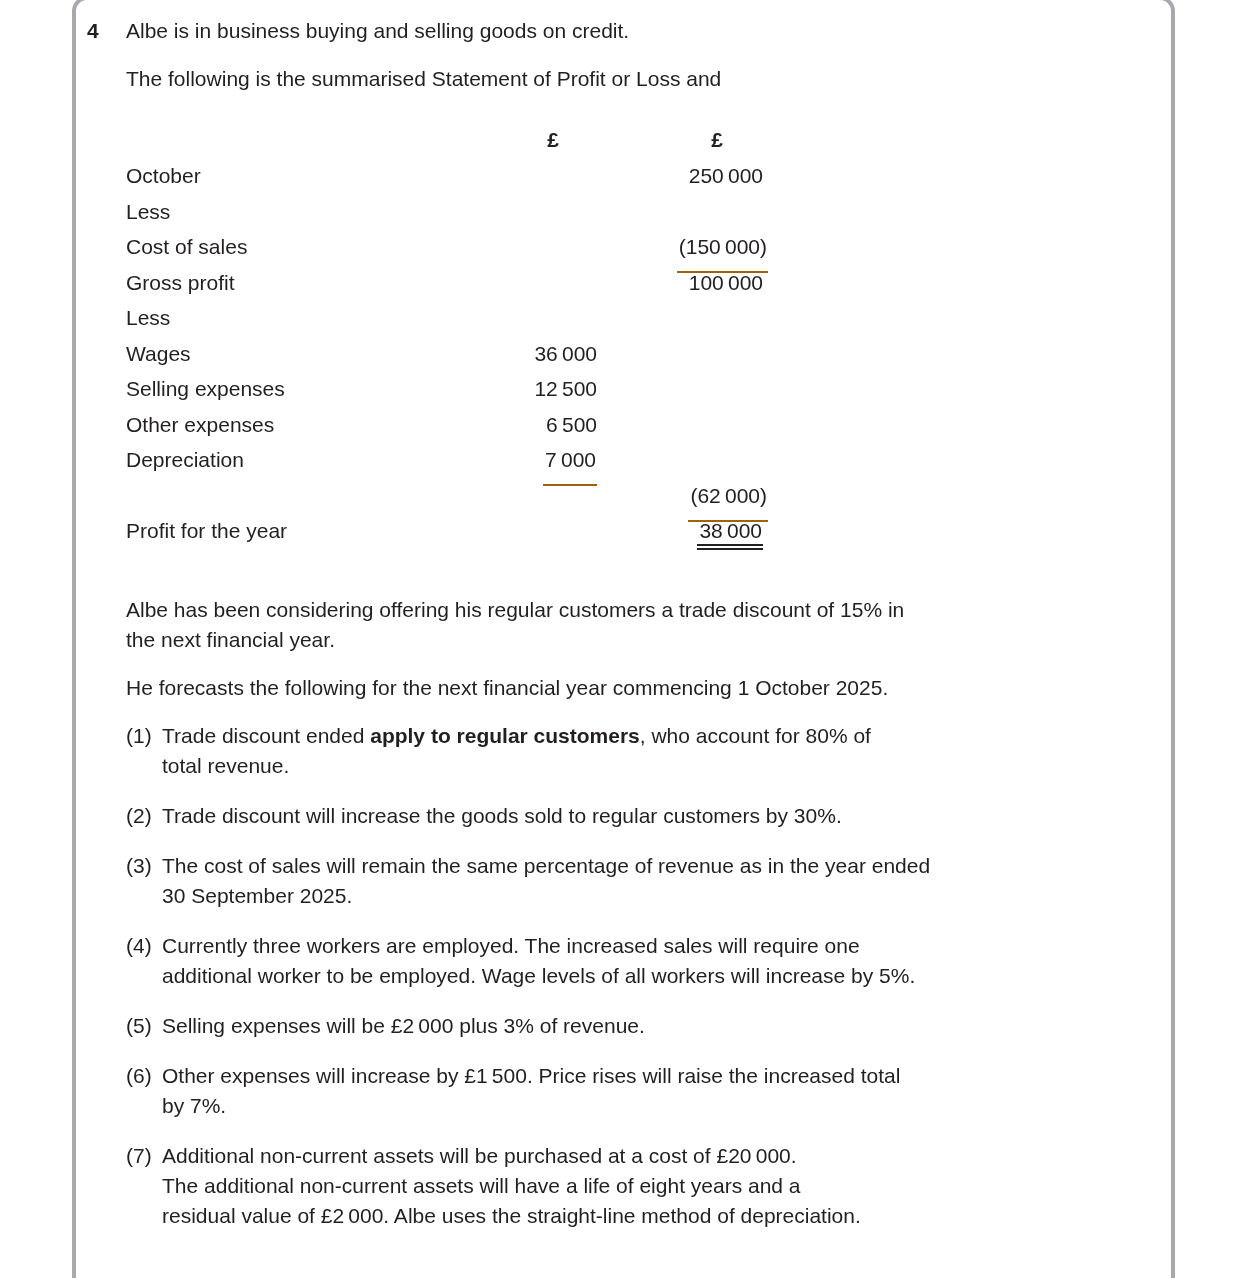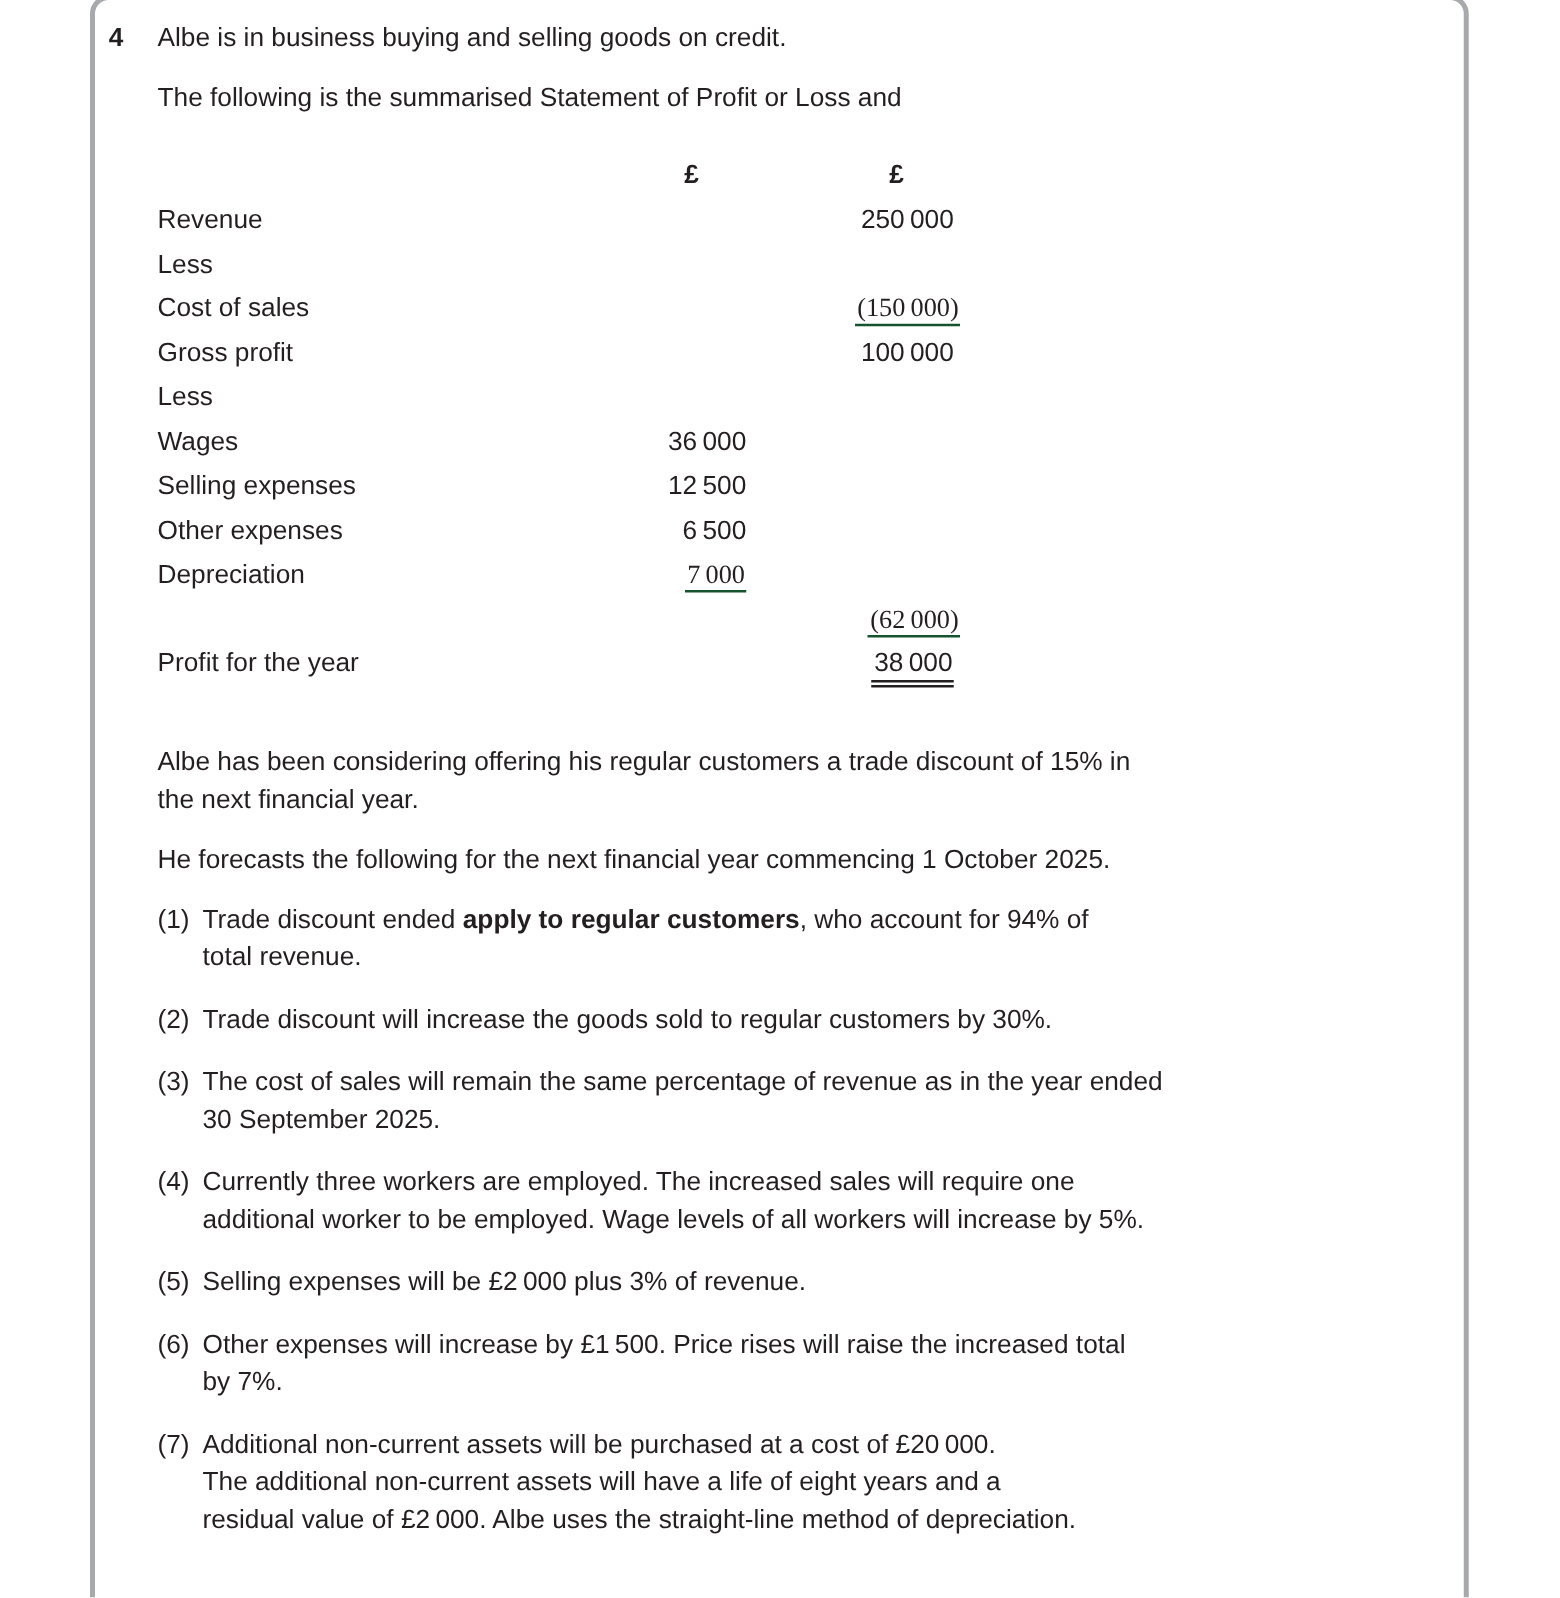--- a/index.html
+++ b/index.html
@@ -47,23 +47,22 @@
   .shead { display: flex; height: 36px; line-height: 36px; font-weight: bold; }
   .srow  { display: flex; height: 35.5px; line-height: 35.5px; }
   .c-label { width: 339px; }
   .c-1 { width: 132px; text-align: right; }
   .c-2 { width: 166px; text-align: right; }
   .shead .c-1 { padding-right: 38px; }
   .shead .c-2 { padding-right: 40px; }
   .u1 {
     display: inline-block;
     line-height: normal;
-    border-bottom: 2px solid #14532d;
-    padding: 0 1px 0 2px;
-    font-family: Liberation Serif, serif;
+    border-bottom: 2px solid #a16207;
+    padding: 0 1px 12px 2px;
   }
   .u2 {
     display: inline-block;
     line-height: normal;
     border-bottom: 6px double #231f20;
     padding: 0 1px 1px 2px;
     text-align: center;
   }
   .paren { margin-right: -5px; }
 
@@ -94,21 +93,21 @@
     </div>
 
     <div class="stmt">
       <div class="shead">
         <div class="c-label"></div>
         <div class="c-1">£</div>
         <div class="c-2">£</div>
       </div>
 
       <div class="srow">
-        <div class="c-label">Revenue</div>
+        <div class="c-label">October</div>
         <div class="c-1"></div>
         <div class="c-2">250 000</div>
       </div>
 
       <div class="srow">
         <div class="c-label">Less</div>
         <div class="c-1"></div>
         <div class="c-2"></div>
       </div>
 
@@ -172,21 +171,21 @@
       <div class="line">the next financial year.</div>
     </div>
 
     <div class="para-forecast">
       <div class="line">He forecasts the following for the next financial year commencing 1 October 2025.</div>
     </div>
 
     <div class="fitem first">
       <span class="fnum">(1)</span>
       <div class="ftext">
-        <div class="line"><span>Trade discount ended </span><b>apply to regular customers</b><span>, who account for 94% of</span></div>
+        <div class="line"><span>Trade discount ended </span><b>apply to regular customers</b><span>, who account for 80% of</span></div>
         <div class="line">total revenue.</div>
       </div>
     </div>
 
     <div class="fitem">
       <span class="fnum">(2)</span>
       <div class="ftext">
         <div class="line">Trade discount will increase the goods sold to regular customers by 30%.</div>
       </div>
     </div>

